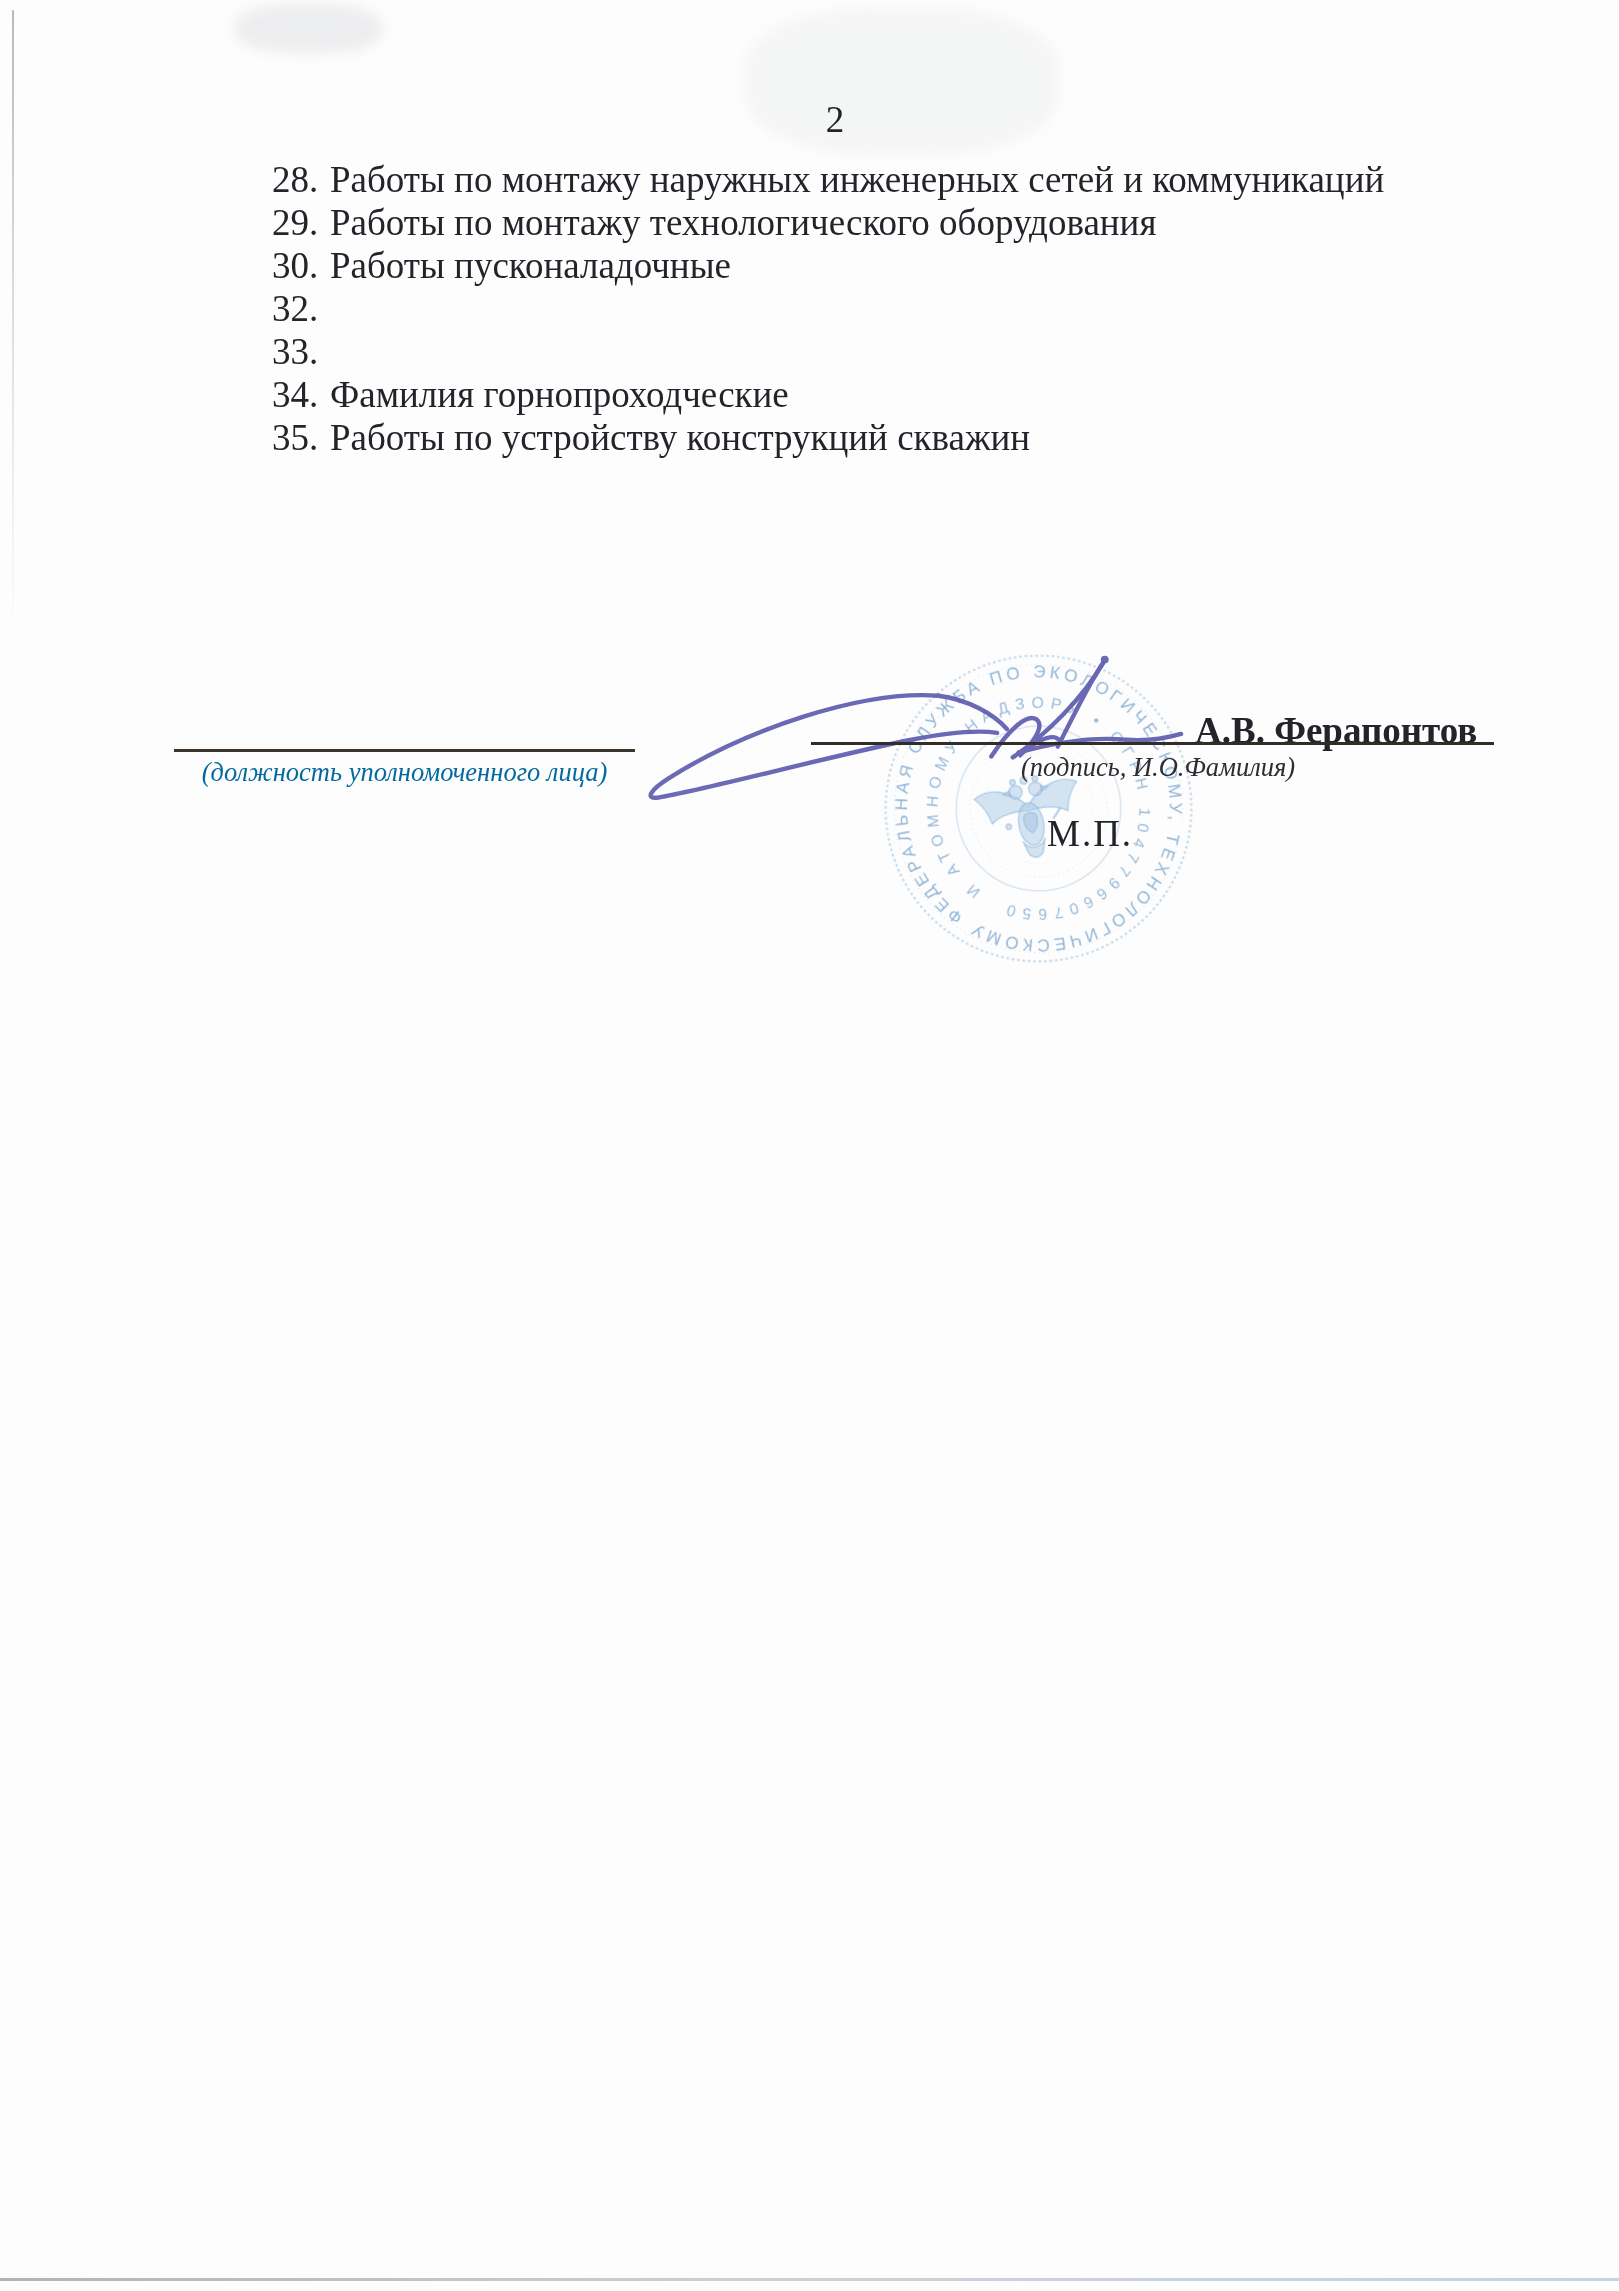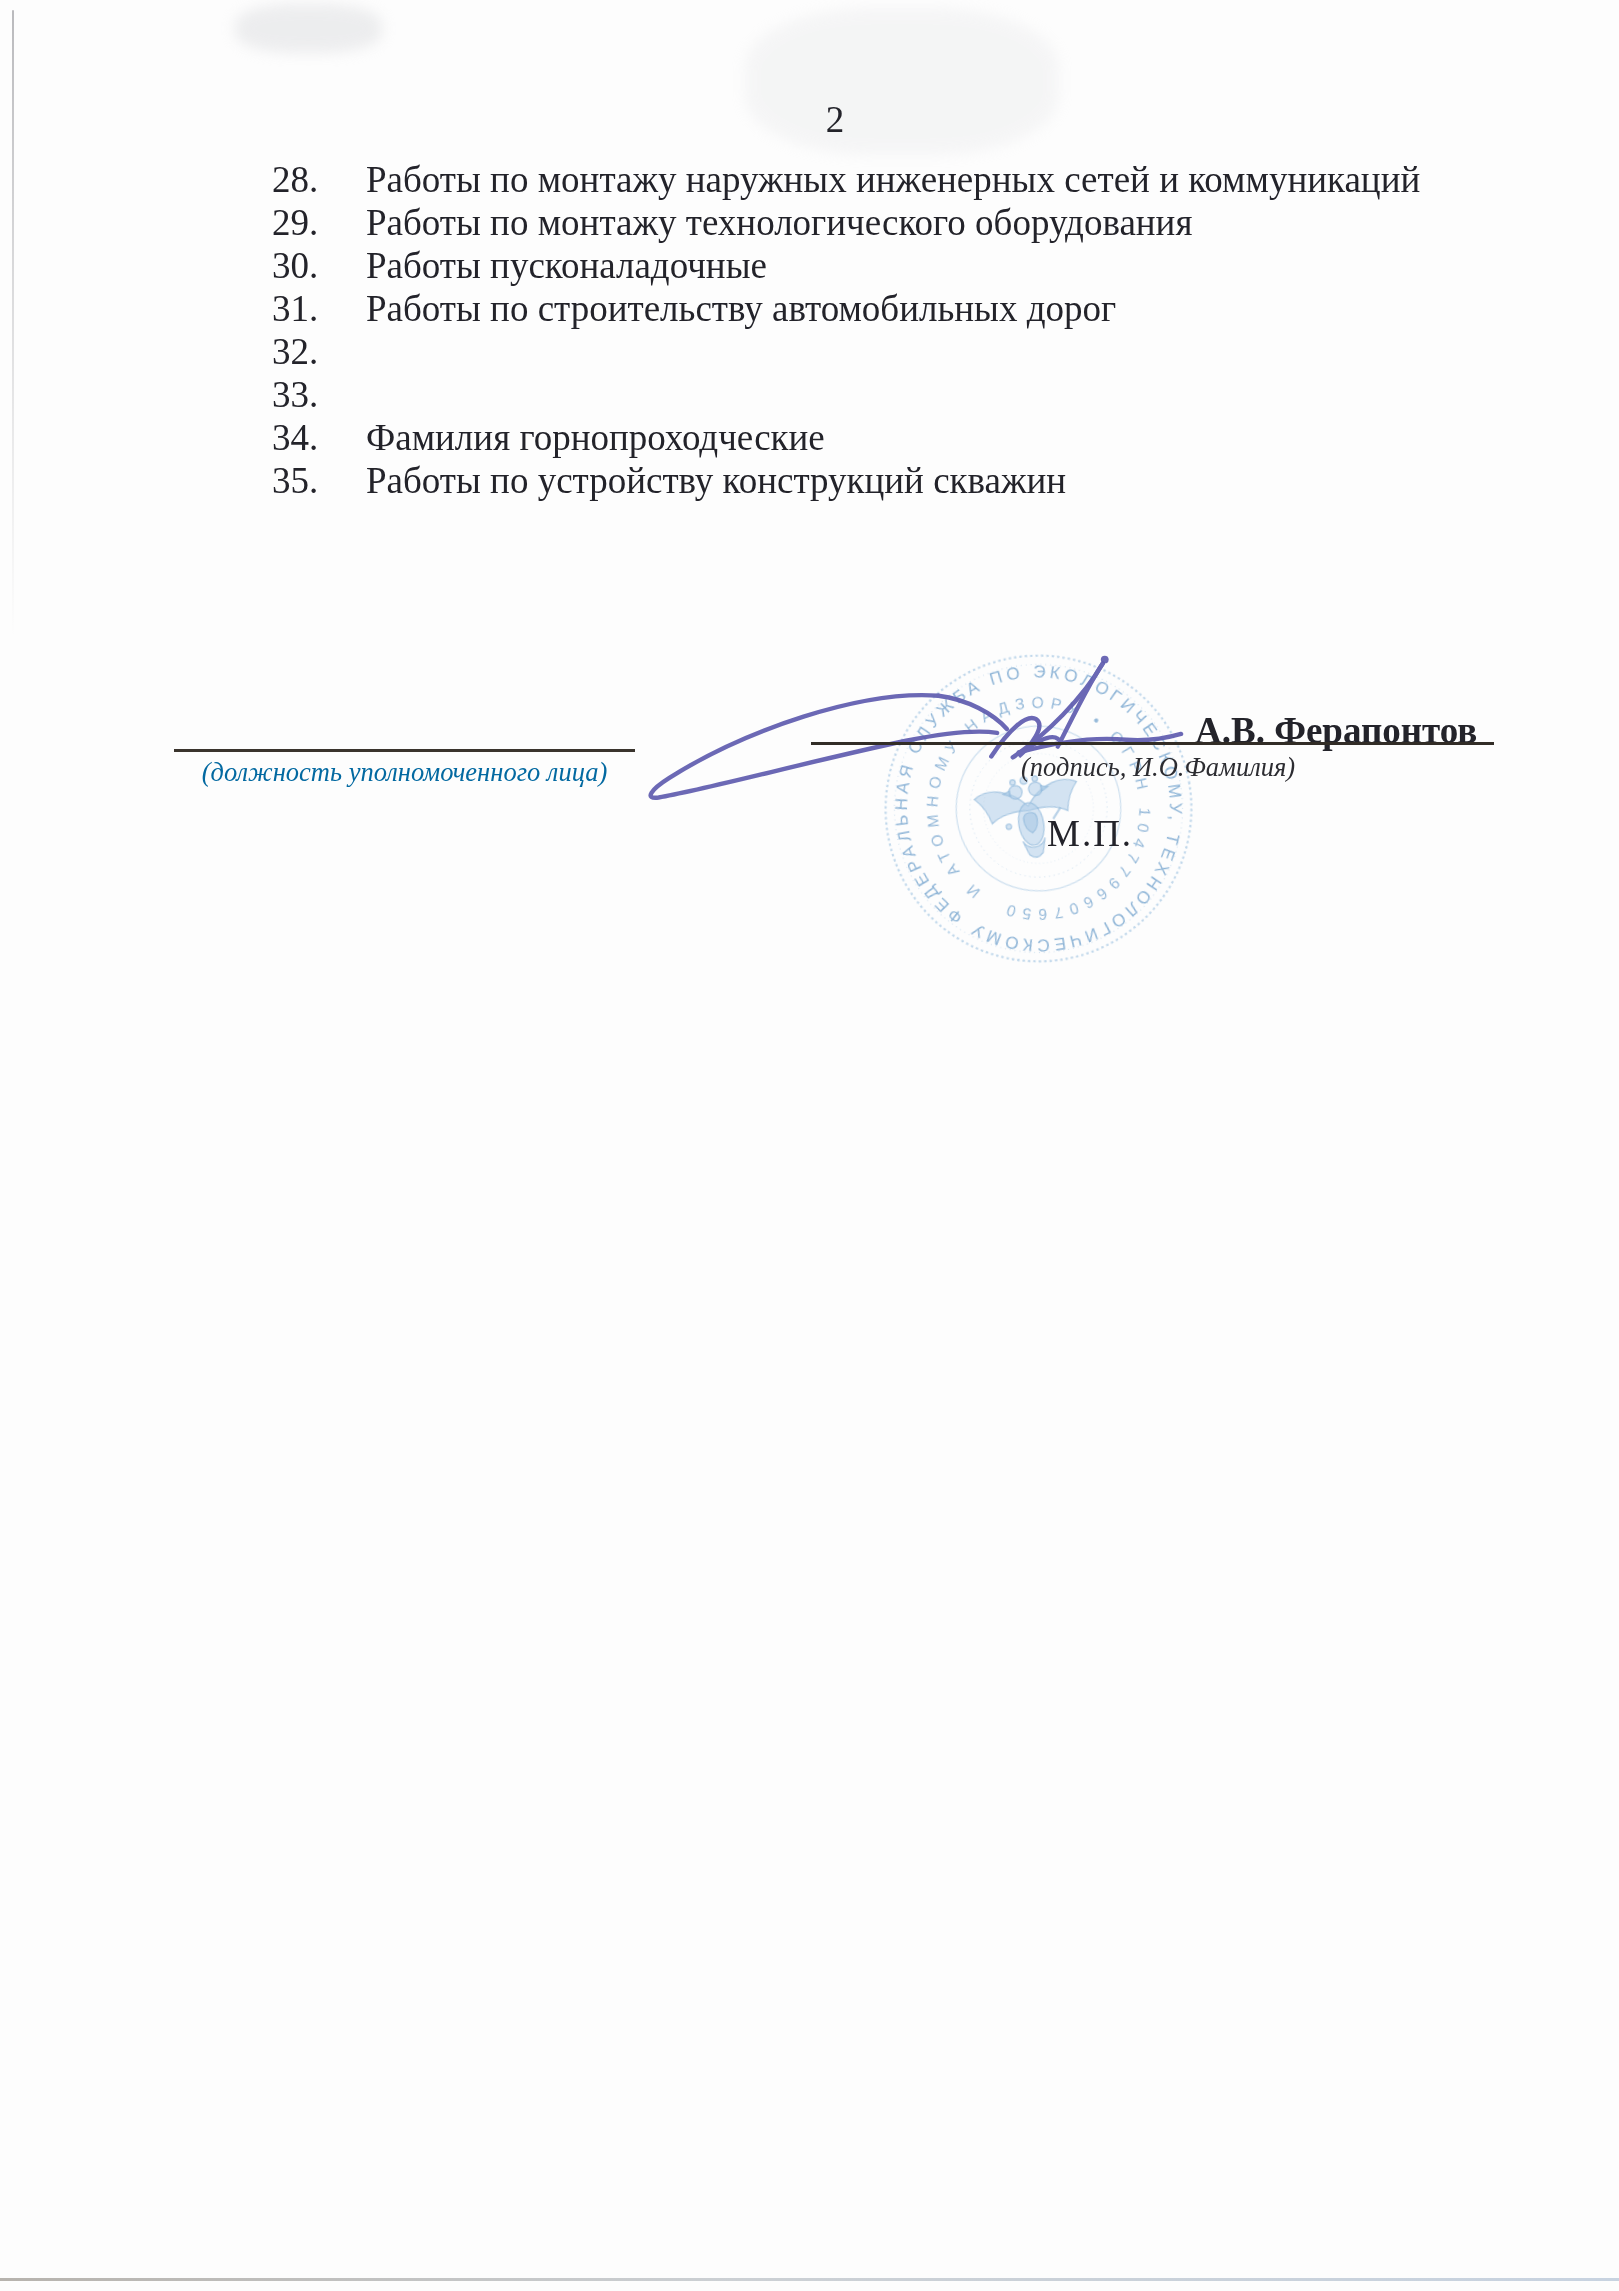--- a/index.html
+++ b/index.html
@@ -25,21 +25,21 @@
   .ghost1{left:235px;top:3.9px;width:147px;height:49px;}
   .ghost2{left:745px;top:7.8px;width:314px;height:147px;opacity:.22;}
   
   .page-number{
     position:absolute;left:0;right:0;top:98px;
     text-align:center;font-size:37px;line-height:43px;
     transform:translateX(25.5px);
   }
   
   .work-list{position:absolute;left:272px;top:158px;}
-  .work-row{display:flex;height:43px;line-height:43px;font-size:37px;white-space:nowrap;gap:36px;}
+  .work-row{display:flex;height:43px;line-height:43px;font-size:37px;white-space:nowrap;}
   .work-num{width:58px;flex:0 0 58px;}
   
   .pos-label{position:absolute;left:182px;top:713px;font-size:37px;white-space:nowrap;}
   .pos-underline{position:absolute;left:174px;top:749px;width:461px;height:2.9px;background:#3a342d;}
   .pos-caption{position:absolute;left:174px;top:757px;width:461px;text-align:center;
                font-size:26.5px;font-style:italic;color:#0369a1;white-space:nowrap;}
   .sig-name{position:absolute;left:1195px;top:709px;font-size:37px;font-weight:bold;white-space:nowrap;}
   .sig-underline{position:absolute;left:811px;top:742px;width:683px;height:2.9px;background:#322d27;}
   .sig-caption{position:absolute;left:1021px;top:752px;font-size:26.5px;font-style:italic;
                color:#2c2c31;white-space:nowrap;text-align:center;}
@@ -65,24 +65,20 @@
       <span class="work-num">28.</span>
       <span class="work-text">Работы по монтажу наружных инженерных сетей и коммуникаций</span>
     </div>
     <div class="work-row">
       <span class="work-num">29.</span>
       <span class="work-text">Работы по монтажу технологического оборудования</span>
     </div>
     <div class="work-row">
       <span class="work-num">30.</span>
       <span class="work-text">Работы пусконаладочные</span>
-    </div>
-    <div class="work-row">
-      <span class="work-num">31.</span>
-      <span class="work-text">Работы по строительству автомобильных дорог</span>
     </div>
     <div class="work-row">
       <span class="work-num">32.</span>
     </div>
     <div class="work-row">
       <span class="work-num">33.</span>
     </div>
     <div class="work-row">
       <span class="work-num">34.</span>
       <span class="work-text">Фамилия горнопроходческие</span>

